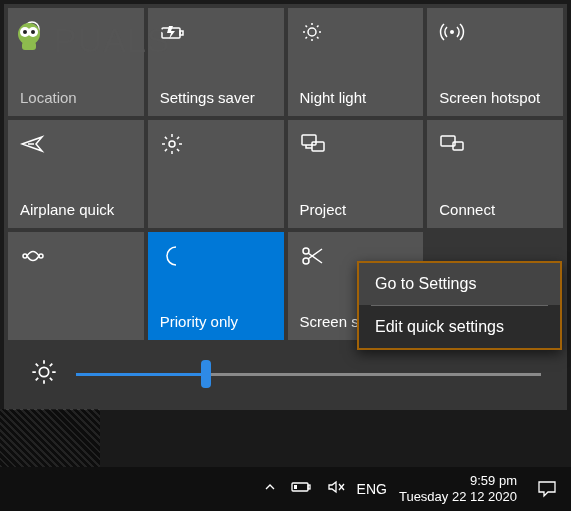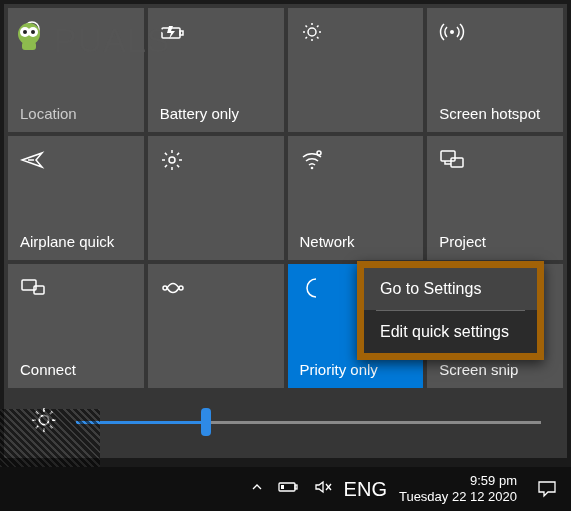--- a/index.html
+++ b/index.html
@@ -5,42 +5,42 @@
 * { margin: 0; padding: 0; box-sizing: border-box; font-family: "Segoe UI", Arial, sans-serif; }
 body { width: 571px; height: 511px; background: #1a1a1a; position: relative; overflow: hidden; }
 
 .watermark { position: absolute; top: 18px; left: 8px; z-index: 50; display: flex; align-items: flex-end; }
 .watermark-icon { width: 42px; height: 42px; position: relative; }
 .watermark-text { font-size: 34px; font-weight: 300; color: #555; letter-spacing: 1px; margin-left: 4px; }
 
 .action-center { position: absolute; top: 4px; left: 4px; right: 4px; background: rgba(60,60,60,0.85); padding: 4px 4px 20px 4px; }
 
 .tiles { display: grid; grid-template-columns: repeat(4, 1fr); gap: 4px; }
-.tile { background: rgba(110,110,110,0.55); height: 124px; padding: 10px 12px; display: flex; flex-direction: column; justify-content: space-between; cursor: pointer; position: relative; }
+.tile { background: rgba(110,110,110,0.55); height: 108px; padding: 10px 12px; display: flex; flex-direction: column; justify-content: space-between; cursor: pointer; position: relative; }
 .tile.active { background: #0078d7; }
 .tile-icon { height: 28px; display: flex; align-items: center; }
 .tile-icon svg { stroke: #fff; fill: none; stroke-width: 1.5; }
 .tile-label { color: #fff; font-size: 15px; font-weight: 400; white-space: nowrap; overflow: hidden; }
 .tile.dim .tile-label { color: #ccc; }
 
 .brightness { display: flex; align-items: center; padding: 18px 22px 0 22px; gap: 18px; }
 .brightness-icon svg { stroke: #fff; fill: none; stroke-width: 1.5; }
 .slider-track { flex: 1; height: 3px; background: #8a8a8a; position: relative; }
 .slider-fill { position: absolute; left: 0; top: 0; height: 100%; background: #2e8ae6; }
 .slider-thumb { position: absolute; top: 50%; width: 10px; height: 28px; background: #2e8ae6; transform: translate(-50%, -50%); border-radius: 4px; }
 
-.context-menu { position: absolute; top: 261px; left: 357px; width: 187px; background: #2b2b2b; border: 7px solid #a16207; box-shadow: 0 4px 12px rgba(0,0,0,0.6); z-index: 100; }
+.context-menu { position: absolute; top: 261px; left: 357px; width: 205px; background: #2b2b2b; border: 2px solid #a16207; box-shadow: 0 4px 12px rgba(0,0,0,0.6); z-index: 100; }
 .context-item { color: #fff; font-size: 16px; padding: 12px 16px; cursor: pointer; }
 .context-item.hover { background: #444; }
 .context-sep { height: 1px; background: #666; margin: 0 12px; }
 
 .taskbar { position: absolute; bottom: 0; left: 0; right: 0; height: 44px; background: #101010; display: flex; align-items: center; justify-content: flex-end; padding: 0 2px; color: #fff; }
 .tray-icons { display: flex; align-items: center; gap: 14px; margin-right: 12px; }
 .tray-icons svg { stroke: #fff; fill: none; stroke-width: 1.3; }
-.lang { font-size: 20px; margin-right: 12px; cursor: pointer; }
+.lang { font-size: 14px; margin-right: 12px; cursor: pointer; }
 .clock { text-align: right; font-size: 13px; line-height: 1.25; margin-right: 8px; cursor: pointer; }
 .notif-btn { width: 44px; height: 44px; display: flex; align-items: center; justify-content: center; cursor: pointer; }
 .notif-btn svg { stroke: #fff; fill: none; stroke-width: 1.3; }
 
 .hatch { position: absolute; bottom: 44px; left: 0; width: 100px; height: 58px; z-index: 2;
   background: repeating-linear-gradient(45deg, rgba(255,255,255,0.04) 0 2px, rgba(0,0,0,0.5) 2px 5px); }
 </style>
 </head>
 <body>
 
@@ -74,30 +74,31 @@
     </div>
 
     <div class="tile">
       <div class="tile-icon">
         <svg width="26" height="24" viewBox="0 0 26 24">
             <rect x="2" y="8" width="18" height="10" rx="1"></rect>
             <rect x="20" y="11" width="3" height="4"></rect>
             <path d="M9 6l4 0 -2 5 4 0 -6 8 2-6 -4 0z" fill="#fff" stroke="none"></path>
           </svg>
       </div>
-      <div class="tile-label">Battery only</div>
+      <div class="tile-label">Settings saver</div>
     </div>
 
     <div class="tile">
       <div class="tile-icon">
         <svg width="24" height="24" viewBox="0 0 24 24">
             <circle cx="12" cy="12" r="4"></circle>
             <path d="M12 3v2M12 19v2M3 12h2M19 12h2M5.5 5.5l1.5 1.5M17 17l1.5 1.5M5.5 18.5l1.5-1.5M17 7l1.5-1.5"></path>
           </svg>
       </div>
+      <div class="tile-label">Night light</div>
     </div>
 
     <div class="tile">
       <div class="tile-icon">
         <svg width="26" height="24" viewBox="0 0 26 24">
             <circle cx="13" cy="12" r="2" fill="#fff" stroke="none"></circle>
             <path d="M8 7a7 7 0 000 10M18 7a7 7 0 010 10M5 4a11 11 0 000 16M21 4a11 11 0 010 16"></path>
           </svg>
       </div>
       <div class="tile-label">Screen hotspot</div>
@@ -114,30 +115,20 @@
 
     <div class="tile">
       <div class="tile-icon">
         <svg width="24" height="24" viewBox="0 0 24 24">
             <circle cx="12" cy="12" r="3"></circle>
             <path d="M12 2v3M12 19v3M2 12h3M19 12h3M4.9 4.9l2.1 2.1M17 17l2.1 2.1M4.9 19.1l2.1-2.1M17 7l2.1-2.1"></path>
           </svg>
       </div>
     </div>
 
-    <div class="tile">
-      <div class="tile-icon">
-        <svg width="24" height="24" viewBox="0 0 24 24">
-            <path d="M3 9a14 14 0 0118 0M6 13a9 9 0 0112 0M9 17a4.5 4.5 0 016 0"></path>
-            <circle cx="12" cy="20" r="1.3" fill="#fff" stroke="none"></circle>
-            <circle cx="19" cy="5" r="2"></circle>
-          </svg>
-      </div>
-      <div class="tile-label">Network</div>
-    </div>
 
     <div class="tile">
       <div class="tile-icon">
         <svg width="26" height="24" viewBox="0 0 26 24">
             <rect x="2" y="3" width="14" height="10" rx="1"></rect>
             <rect x="12" y="10" width="12" height="9" rx="1"></rect>
             <path d="M6 13v3h6"></path>
           </svg>
       </div>
       <div class="tile-label">Project</div>

